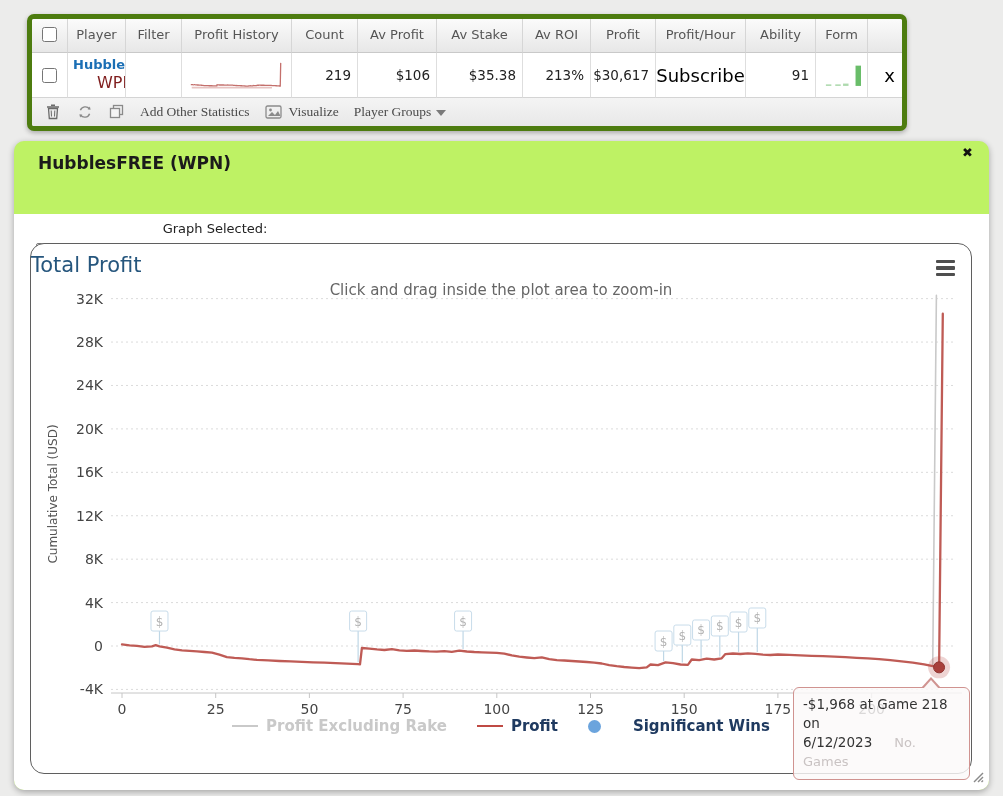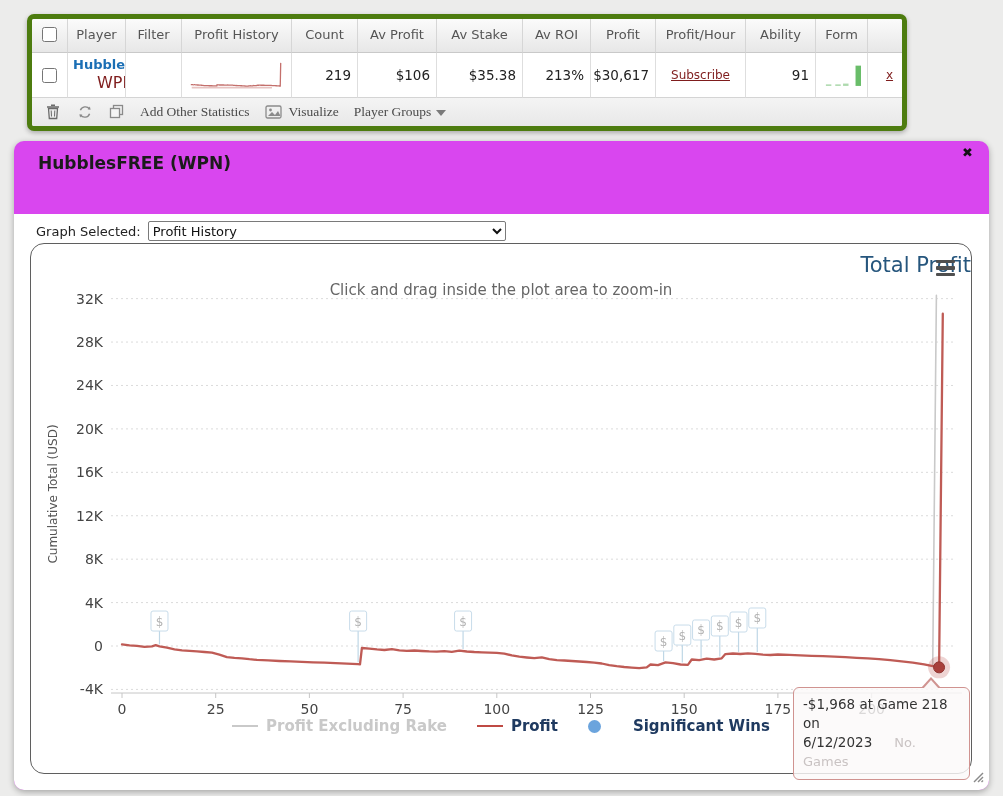--- a/index.html
+++ b/index.html
@@ -14,46 +14,46 @@
     font-size:13px; color:#555; text-align:center; padding:8px 2px 7px; white-space:nowrap; overflow:hidden;}
   .th:last-child{ border-right:none; }
   .td{ border-right:1px solid #dedede; border-bottom:1px solid #d4d4d4; font-size:13.5px; color:#222;
     padding:4px 6px; display:flex; align-items:center; justify-content:flex-end; white-space:nowrap; overflow:hidden; min-height:42px;}
   .td:last-child{ border-right:none; }
   .td.center{ justify-content:center; }
   .chk{ width:15px; height:15px; accent-color:#888; }
   .player-cell{ flex-direction:column; align-items:flex-start; justify-content:center; line-height:1.25; padding-left:5px;}
   .pname{ color:#1b6fb5; font-weight:bold; font-size:13px; }
   .pnet{ color:#7f1d1d; font-size:16px;margin-left:24px; }
-  a.blue{ color:#7f1d1d; text-decoration:underline; cursor:pointer; font-size:12px;}
+  a.blue{ color:#000000; cursor:pointer; font-size:18px;}
   .toolbar{ grid-column:1 / -1; background:linear-gradient(#f4f4f4,#e8e8e8); display:flex; align-items:center;
     gap:15px; padding:5px 10px 6px 12px; font-size:13.5px; color:#4a4a4a;}
   .tool-ic{ display:inline-flex; width:17px; height:17px; align-items:center; justify-content:center; cursor:pointer;}
   .tool-label{ cursor:pointer;font-family:Liberation Serif, serif; }
   .caret{ display:inline-block; width:0; height:0; border-left:5px solid transparent; border-right:5px solid transparent;
     border-top:6px solid #7a7a7a; margin-left:5px; vertical-align:middle;}
 
   
-  .player-panel{ position:absolute; left:14px; top:141px; width:975px; height:649px; background:#d946ef;
+  .player-panel{ position:absolute; left:14px; top:141px; width:975px; height:649px; background:#bef264;
     border-radius:10px; box-shadow:0 2px 6px rgba(0,0,0,.3);}
   .panel-title{ position:absolute; left:24px; top:12px; font-size:17px; font-weight:bold; color:#1b1b1b;}
   .panel-close{ position:absolute; right:16px; top:4px; font-size:13px; font-weight:bold; color:#111; cursor:pointer;}
   .tabs{ position:absolute; left:24px; top:0; height:73px; display:flex; align-items:flex-end; gap:4px;}
   .tab{ background:#f1f1ef; border:1px solid #c3c3c3; border-bottom:none; border-radius:4px 4px 0 0;
     padding:6px 13px 6px; font-size:13px; color:#333; cursor:pointer; white-space:nowrap;}
   .tab.active{ background:#fff; padding:7px 15px 8px; margin-bottom:-2px; z-index:3; position:relative; }
   .panel-body{ position:absolute; left:0; top:73px; width:975px; height:576px; background:#fff; border-radius:0 0 10px 10px;}
-  .graph-row{ position:absolute; left:22px; top:7px; display:flex; align-items:center; gap:7px; font-size:13px; color:#222;}
+  .graph-row{ position:absolute; left:22px; top:7px; display:flex; align-items:center; gap:7px; font-size:13px; color:#222;flex-direction:column;}
   .graph-row select{ width:358px; height:20px; font-size:13px; font-family:inherit; color:#111;
     border:1px solid #7a7a7a; background:#fff; border-radius:2px; }
 
   
   .chart-box{ position:absolute; left:16px; top:29px; width:942px; height:531px; background:#fff;
     border:1.6px solid #5f5f5f; border-radius:14px;}
-  .chart-title{ position:absolute; top:9px; left:0; width:100%; text-align:right; font-size:21px; color:#26567d;}
+  .chart-title{ position:absolute; top:9px; left:0; width:100%; text-align:left; font-size:21px; color:#26567d;}
   .chart-subtitle{ position:absolute; top:37px; left:0; width:100%; text-align:center; font-size:15px; color:#666;}
   .hamburger{ position:absolute; top:16px; right:16px; display:flex; flex-direction:column; gap:3px; cursor:pointer;}
   .hamburger div{ width:19px; height:3.4px; background:#4f4f4f; border-radius:1px;}
   #chart-svg{ position:absolute; left:0; top:0; }
   .grid{ stroke:#dbdbdb; stroke-width:1; stroke-dasharray:2,3; }
   .axisline{ stroke:#c6c6c6; stroke-width:1; }
   .ytick,.xtick{ font-size:14px; fill:#444; }
   .axis-title{ font-size:12px; fill:#555; }
   .badge-line{ stroke:#bfd7e6; stroke-width:1.2; }
   .badge-box{ fill:rgba(255,255,255,.92); stroke:#c8dcea; stroke-width:1; }

